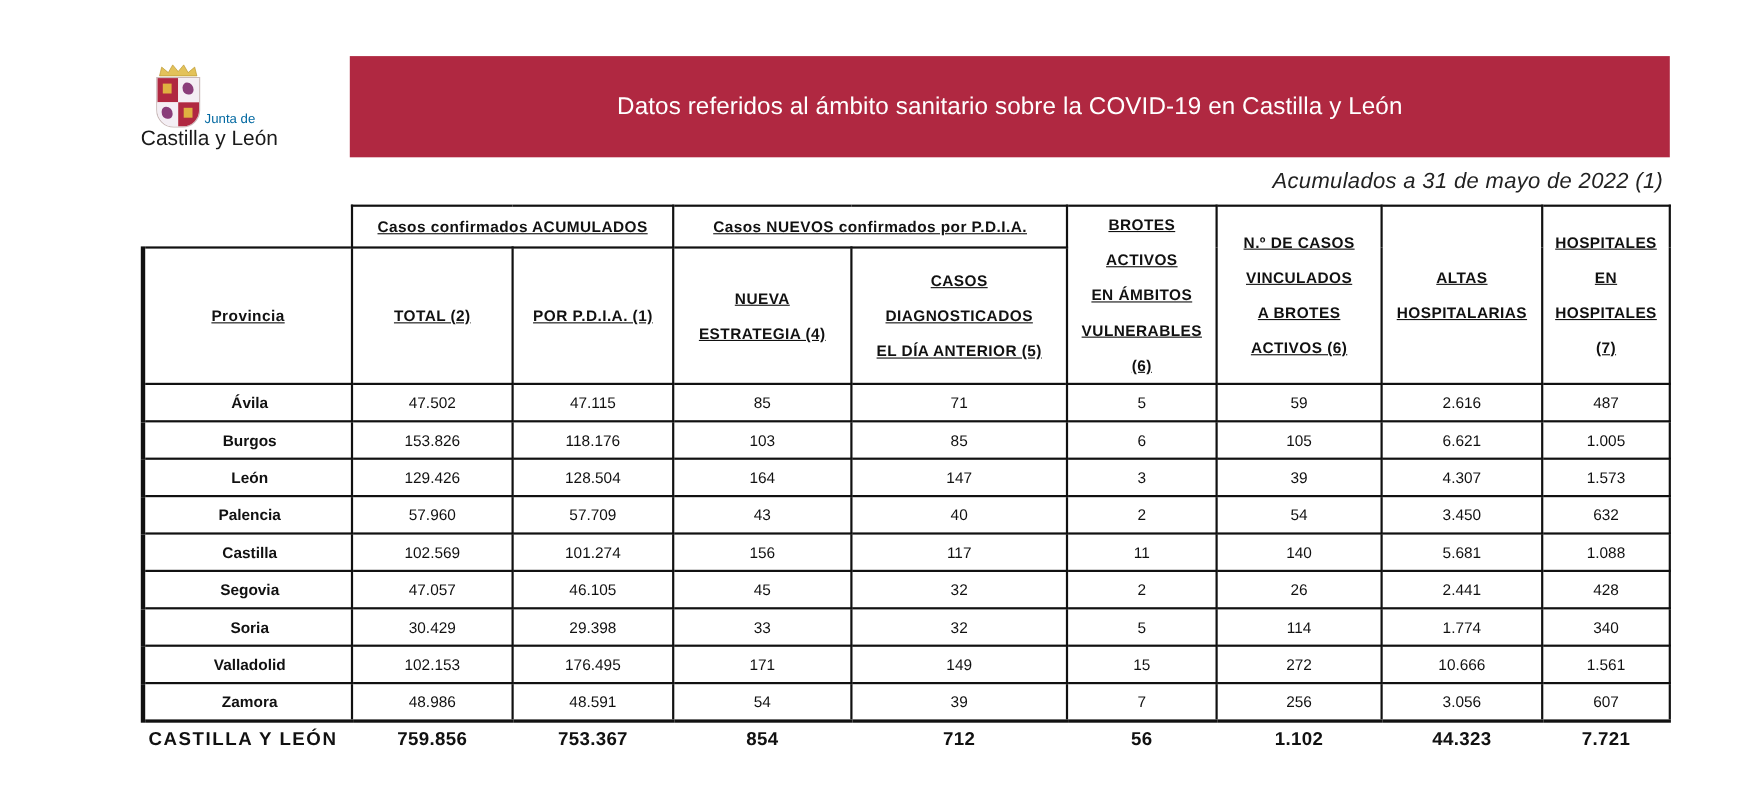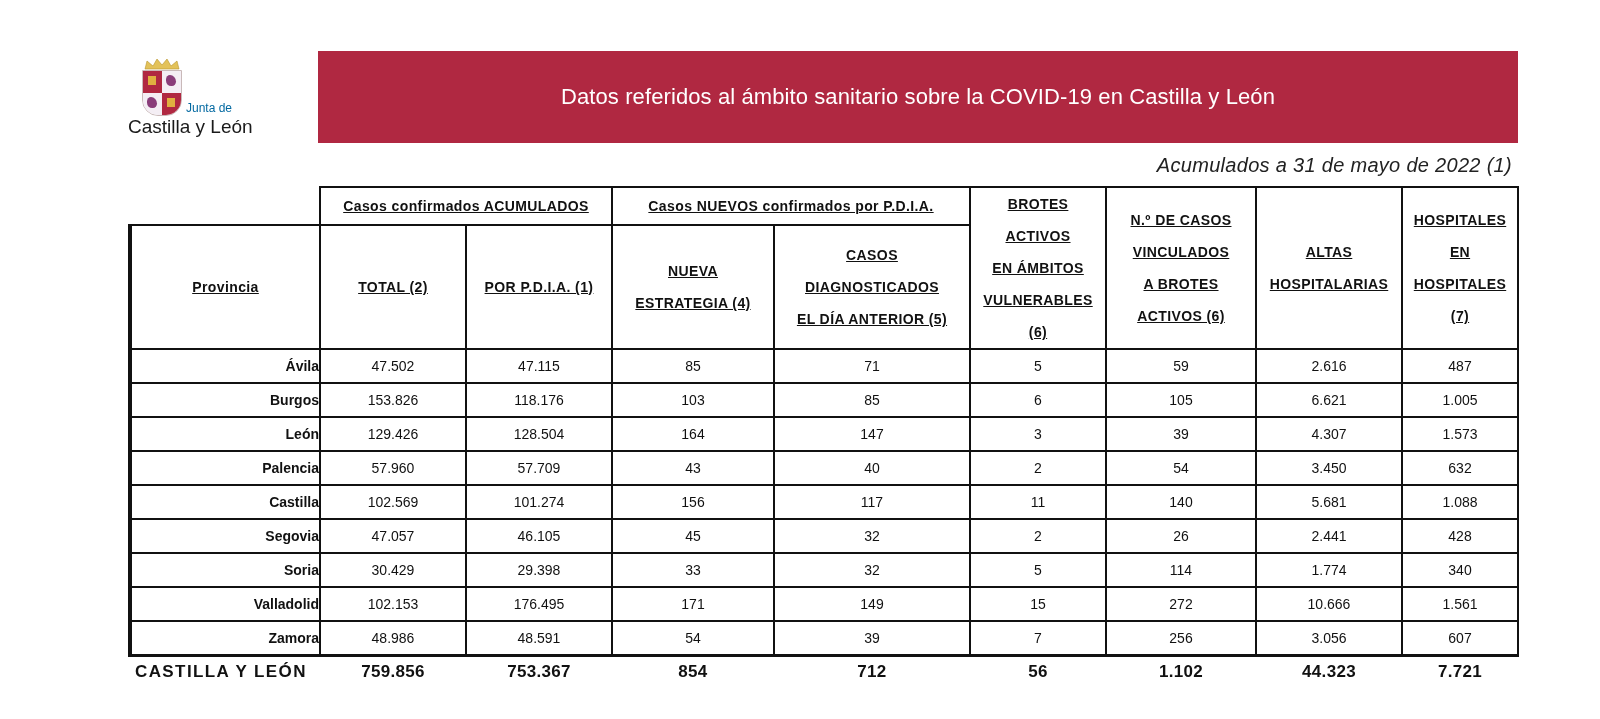--- a/index.html
+++ b/index.html
@@ -23,21 +23,21 @@
   .subtitle { position:absolute; right:88px; top:154px; font-size:20px; font-style:italic; color:#222; letter-spacing:0.3px; }
 
   
   .tbl { position:absolute; left:128px; top:186px; border-collapse:collapse; table-layout:fixed; }
   .tbl td, .tbl th { padding:0; font-size:14px; text-align:center; vertical-align:middle; }
   .tbl th { font-weight:bold; line-height:32px; letter-spacing:0.4px;text-decoration:underline; }
   .b { border:2px solid #111; }
   .grp { height:36px; line-height:36px !important; }
   .prov-head { border-left:4px solid #111 !important; }
   .tbl .row td { height:32px; border:2px solid #111; }
-  .tbl .row td.prov { text-align:right; padding-left:3px; font-weight:bold; border-left:4px solid #111; }
+  .tbl .row td.prov { text-align:center; padding-left:3px; font-weight:bold; border-left:4px solid #111; }
   .tbl .total td { height:30px; font-weight:bold; font-size:17px; border:none; border-top:3px solid #111; letter-spacing:0.3px; }
   .tbl .total td.prov { text-align:left; padding-left:5px; letter-spacing:1.4px; }
   .nob { border:none !important; }
 </style>
 </head>
 <body>
 
 <div class="logo">
   <svg class="crown" viewBox="0 0 36 12">
     <path d="M1 11 L3 3 L9 8 L13 1 L18 7 L23 1 L27 8 L33 3 L35 11 Z" fill="#e3c25a" stroke="#b8962e" stroke-width="0.6"></path>

